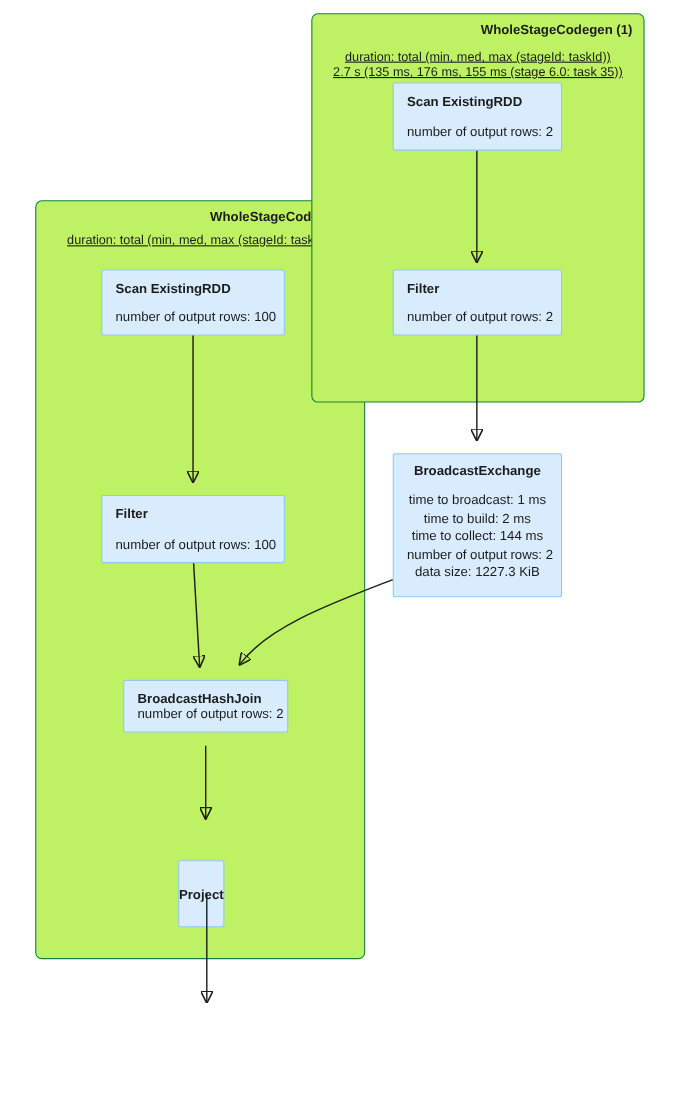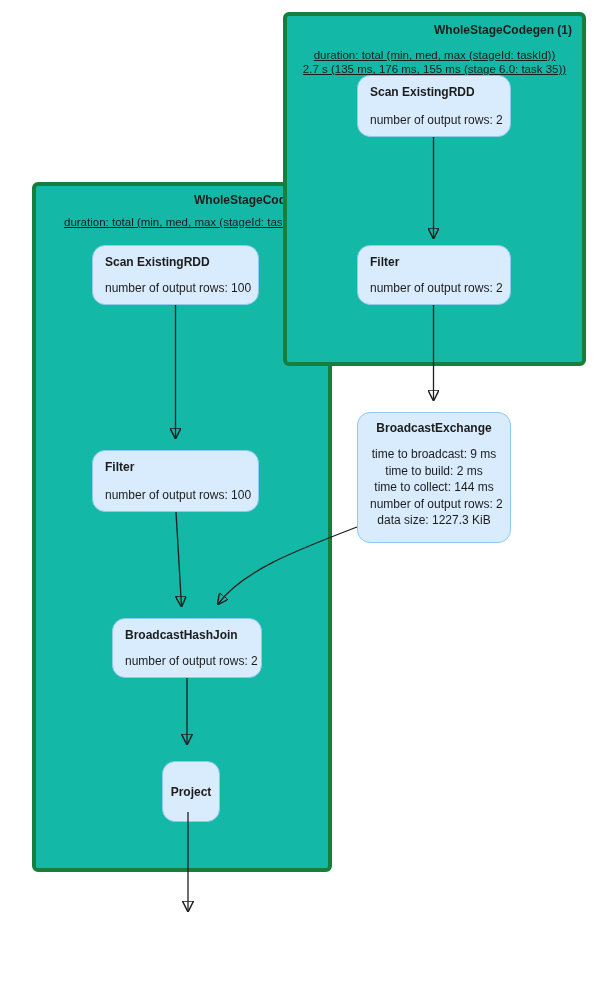--- a/index.html
+++ b/index.html
@@ -5,22 +5,22 @@
   html,body{margin:0;padding:0;background:#ffffff;}
   body{font-family:"Liberation Sans", sans-serif; color:#1c1c1c;}
   .canvas{
     position:relative;
     width:614px;height:997px;
     background:#ffffff;
     overflow:hidden;
   }
   .cluster{
     position:absolute;
-    background:#14b8a6;
-    border:4px solid #15803d;
+    background:#bef264;
+    border:1px solid #15803d;
     border-radius:6px;
     box-sizing:border-box;
   }
   .cluster-left { left:32px; top:182px; width:300px; height:690px; z-index:1; }
   .cluster-right{ left:283px; top:12px; width:303px; height:354px; z-index:2; }
   .cluster-title{
     position:absolute;
     font-size:12px; font-weight:bold;
     white-space:nowrap;
   }
@@ -33,43 +33,43 @@
     text-decoration:underline;
   }
   .cluster-right .dur1{ left:0; right:0; top:32px; text-align:center; }
   .cluster-right .dur2{ left:0; right:0; top:46px; text-align:center; }
   .cluster-left  .dur1{ left:28px; top:29px; }
   .cluster-left  .dur2{ left:11px; top:43px; }
   .node{
     position:absolute;
     background:#d9ecfd;
     border:1px solid #8fc9ef;
-    border-radius:13px;
+    border-radius:2px;
     box-sizing:border-box;
     z-index:3;
     font-size:12px;
   }
   .node-flex{
     display:flex; flex-direction:column; justify-content:space-between;
     padding:9px 12px;
   }
   .node-title{ font-weight:bold; white-space:nowrap; }
   .node-metric{ font-weight:normal; white-space:nowrap; }
   .node-center{
     display:flex; align-items:center; justify-content:center;
   }
   .n-scan-right { left:357px; top:75px;  width:154px; height:62px; }
   .n-filter-right{ left:357px; top:245px; width:154px; height:60px; }
   .n-bexchange  { left:357px; top:412px; width:154px; height:131px; padding:8px 12px;text-align:center; }
   .n-bexchange .node-metrics{ margin-top:11px; }
   .n-bexchange .node-metric{ line-height:16.5px; }
   .n-scan-left  { left:92px;  top:245px; width:167px; height:60px; }
   .n-filter-left{ left:92px;  top:450px; width:167px; height:62px; }
-  .n-bhj        { left:112px; top:618px; width:150px; height:60px; }
-  .n-project    { left:162px; top:761px; width:58px;  height:61px; }
+  .n-bhj        { left:112px; top:618px; width:150px; height:48px; }
+  .n-project    { left:162px; top:782px; width:42px;  height:61px; }
   .n-asp        { left:126px; top:918px; width:127px; height:62px; }
   .edges{
     position:absolute; left:0; top:0; width:614px; height:997px;
     z-index:4; pointer-events:none;
   }
   .edges path{ stroke:#1f1f1f; stroke-width:1.3; fill:none; }
 </style>
 </head>
 <body>
 
@@ -92,21 +92,21 @@
   </div>
 
   <div class="node node-flex n-filter-right">
     <div class="node-title">Filter</div>
     <div class="node-metric">number of output rows: 2</div>
   </div>
 
   <div class="node n-bexchange">
     <div class="node-title">BroadcastExchange</div>
     <div class="node-metrics">
-      <div class="node-metric">time to broadcast: 9 ms</div>
+      <div class="node-metric">time to broadcast: 1 ms</div>
       <div class="node-metric">time to build: 2 ms</div>
       <div class="node-metric">time to collect: 144 ms</div>
       <div class="node-metric">number of output rows: 2</div>
       <div class="node-metric">data size: 1227.3 KiB</div>
     </div>
   </div>
 
   <div class="node node-flex n-scan-left">
     <div class="node-title">Scan ExistingRDD</div>
     <div class="node-metric">number of output rows: 100</div>

